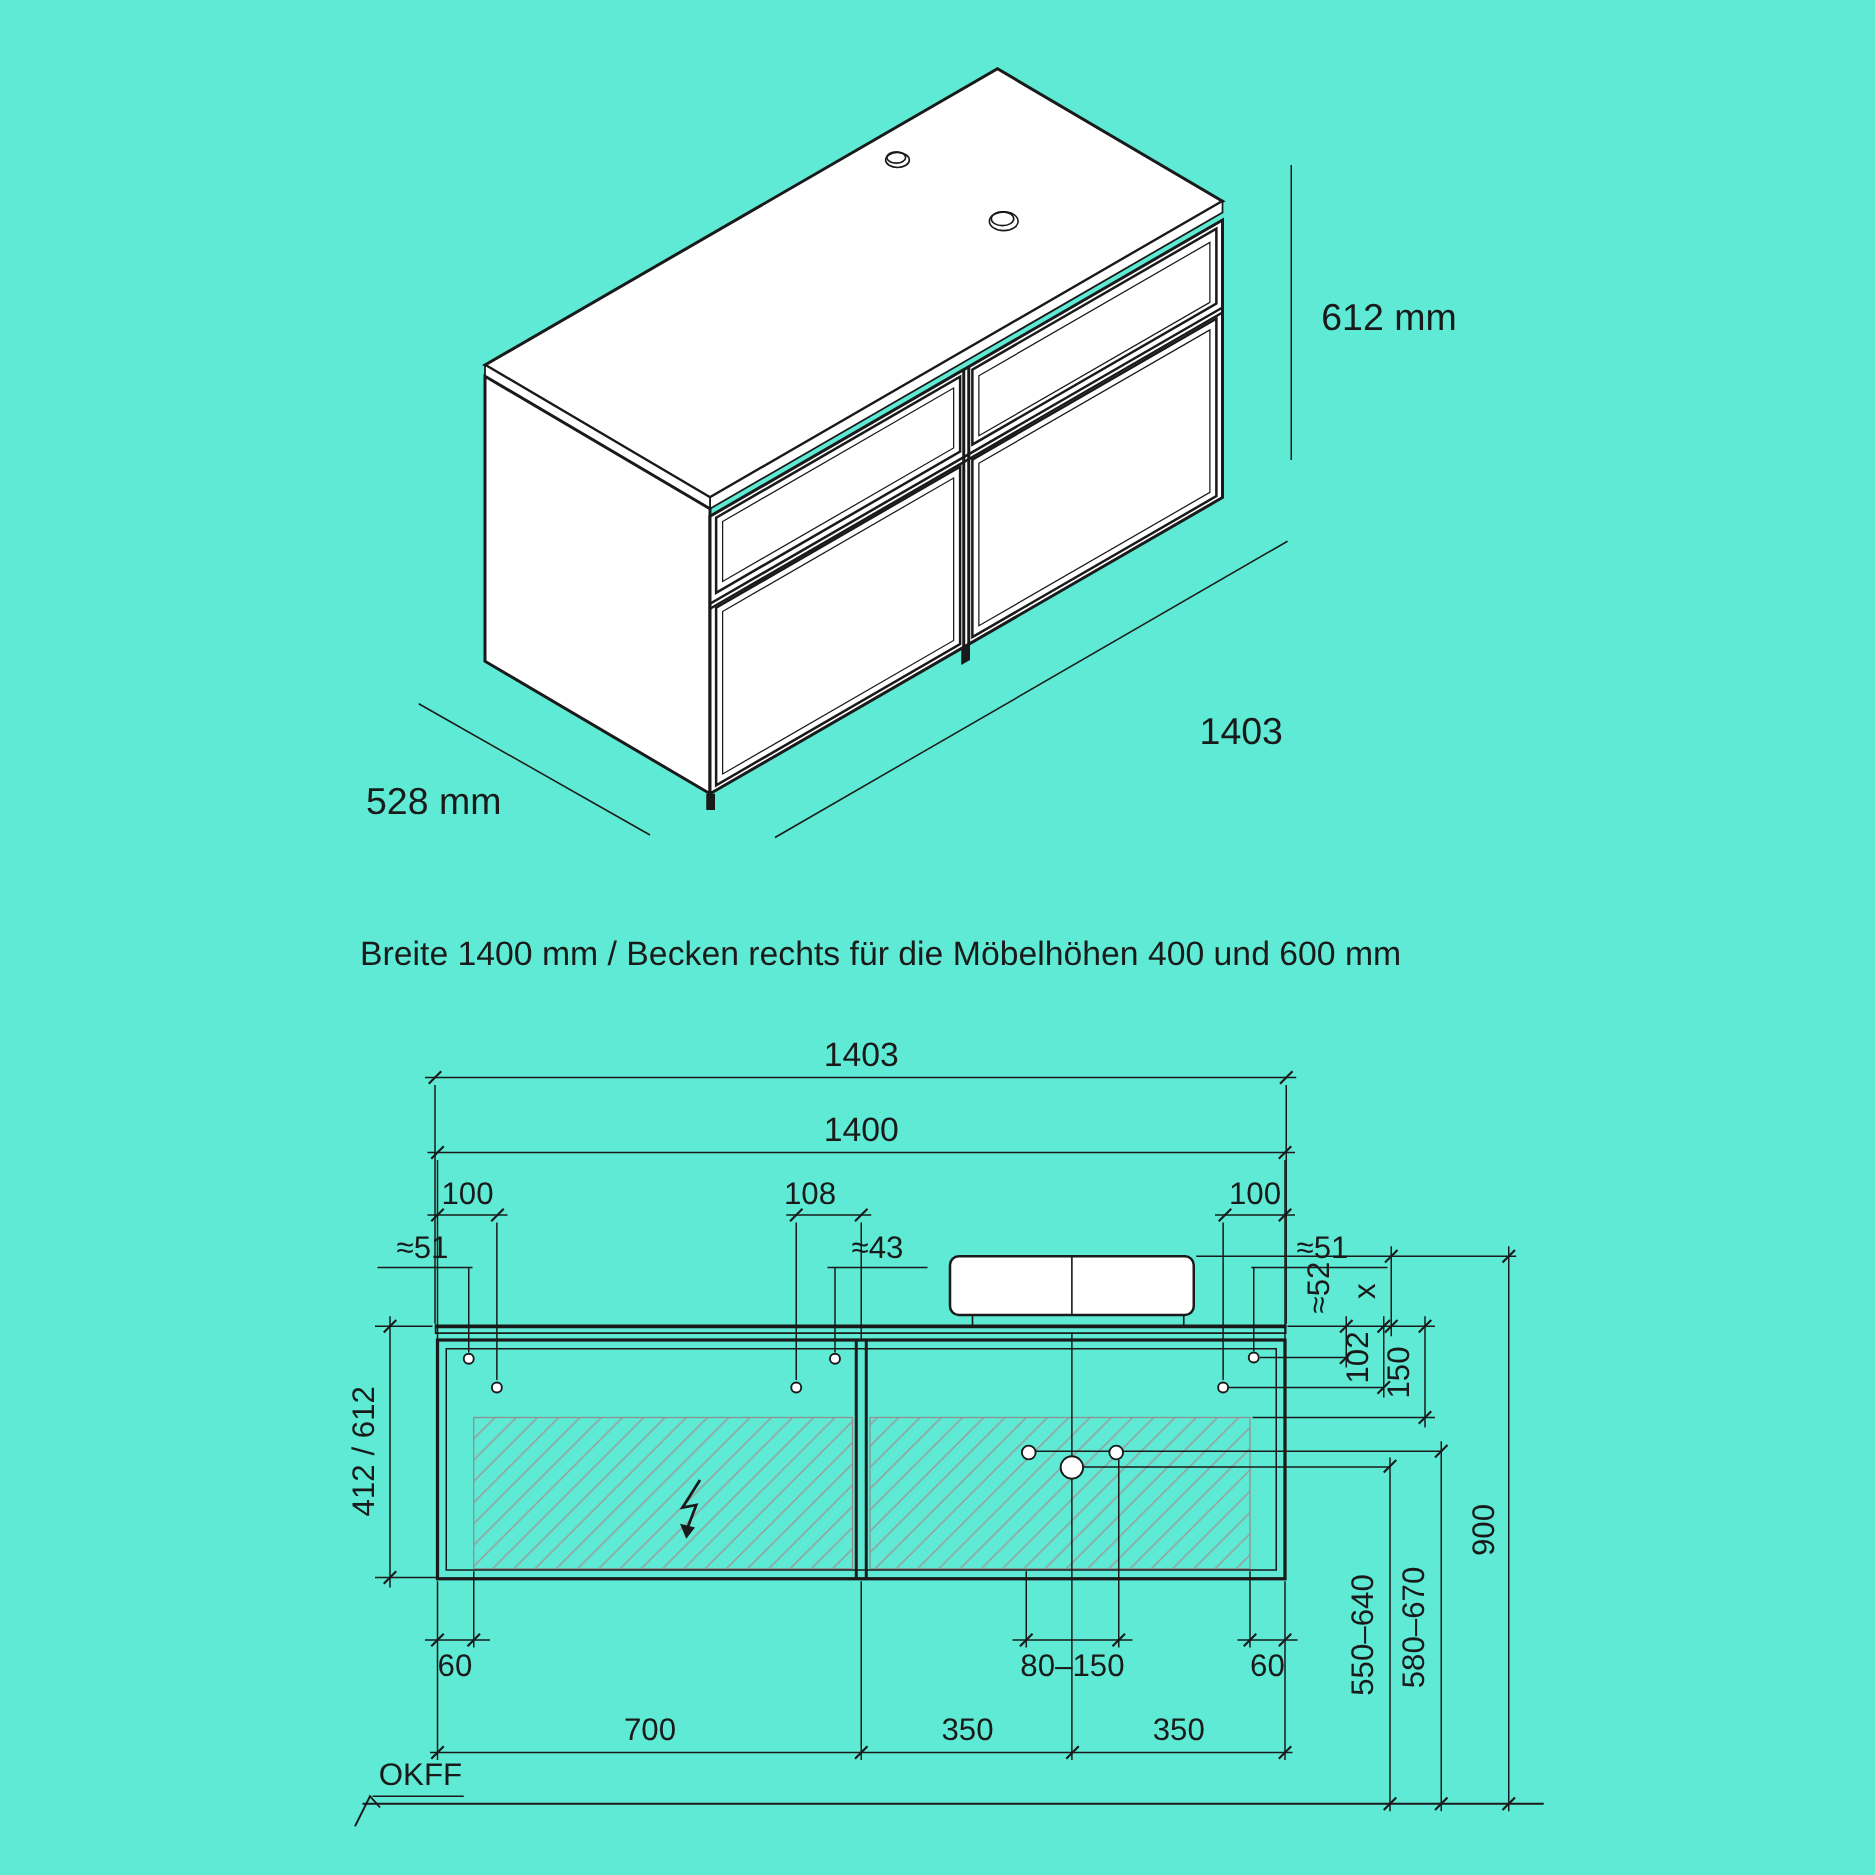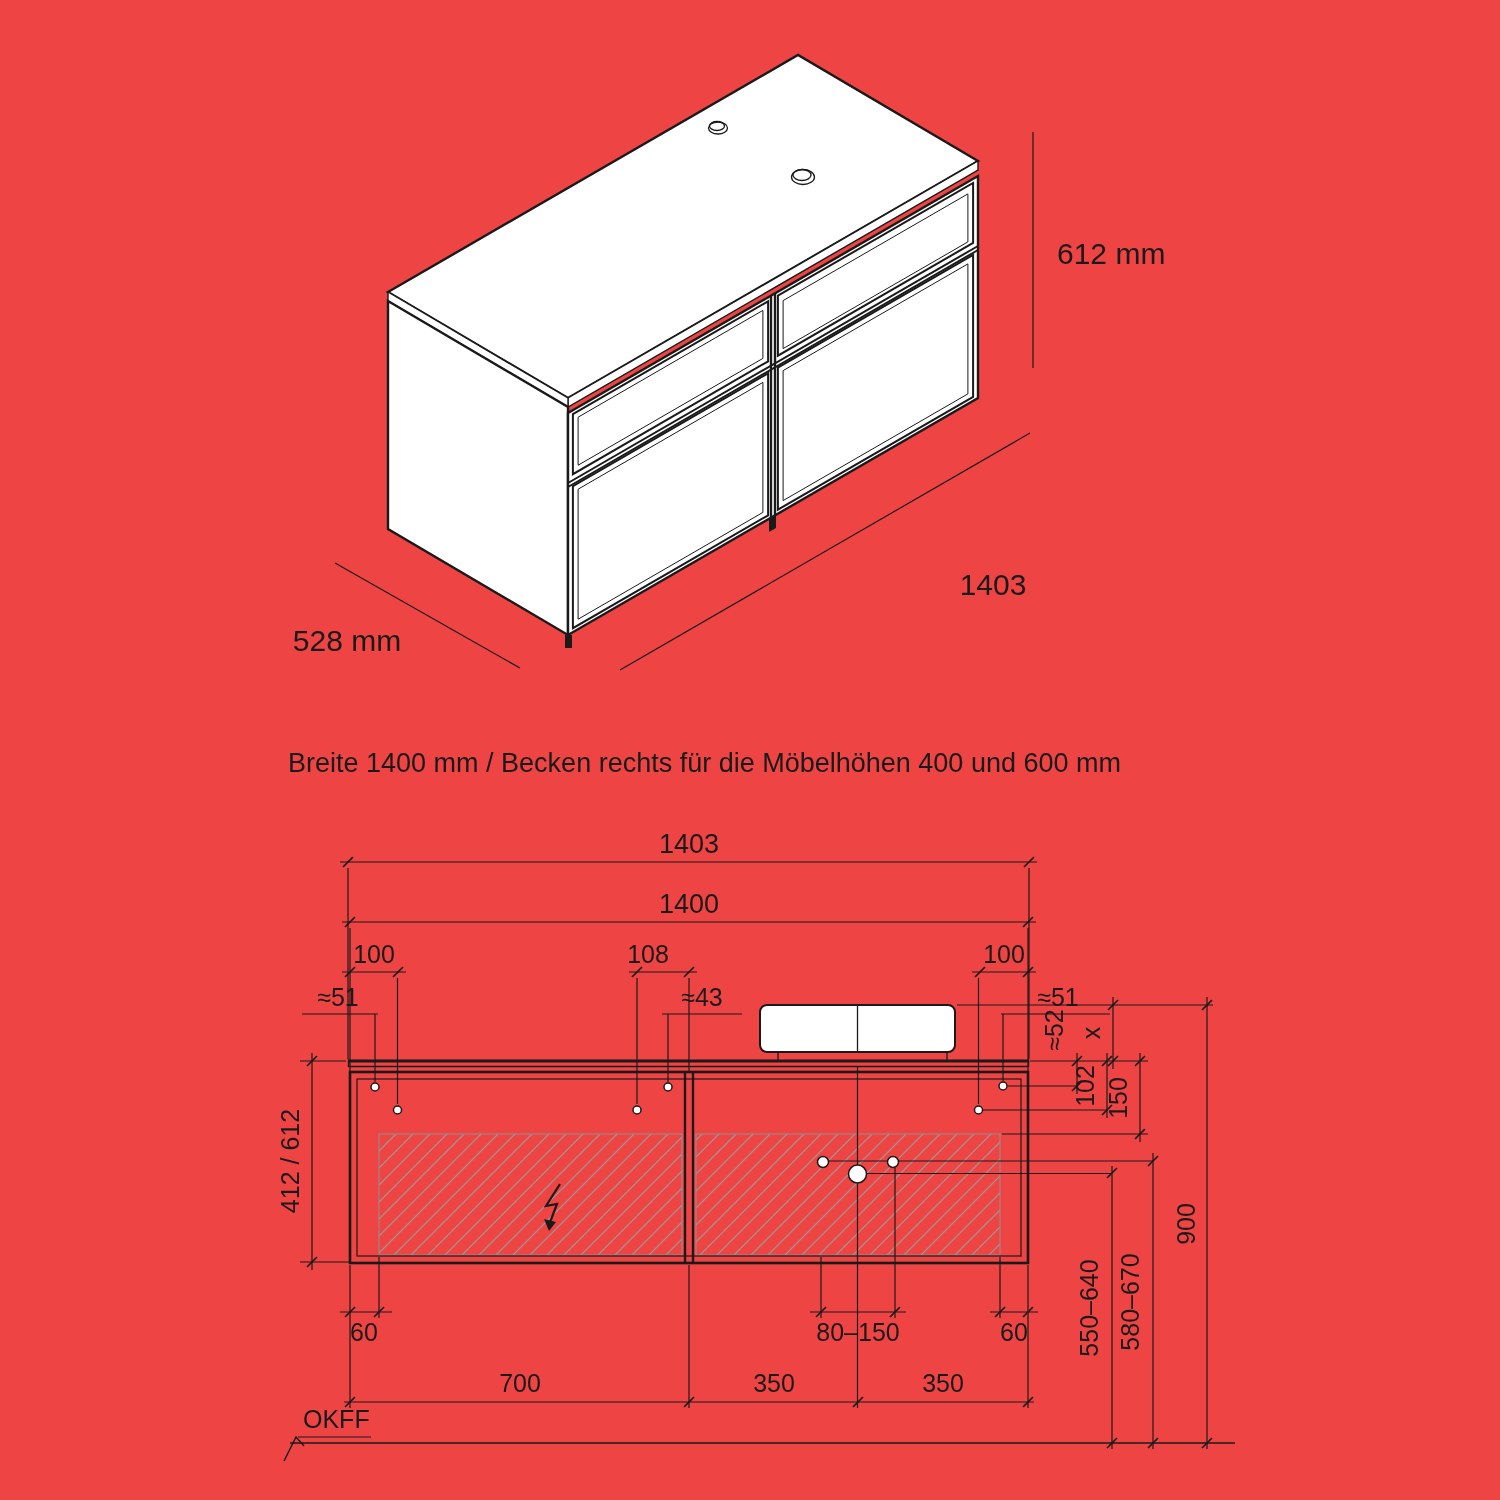--- a/index.html
+++ b/index.html
@@ -1,16 +1,16 @@
 <!DOCTYPE html>
 <html><head>
 <meta charset="utf-8">
 <style>
   html,body{margin:0;padding:0;background:#ffffff;}
-  .canvas{position:relative;width:1500px;height:1500px;background:#ef4444;overflow:hidden;
+  .canvas{position:relative;width:1500px;height:1500px;background:#5eead4;overflow:hidden;
           font-family:"Liberation Sans", sans-serif;}
   svg text{fill:#1a1a1a;font-family:"Liberation Sans", sans-serif;}
   .dimtxt{font-size:25px;}
   .bigtxt{font-size:27px;}
   .isotxt{font-size:30px;}
   .note{font-size:27px;}
   .thick{stroke:#1a1a1a;stroke-width:2.4;fill:#ffffff;stroke-linejoin:miter;}
   .thin{stroke:#1a1a1a;stroke-width:1.3;fill:none;}
   .edge{stroke:#1a1a1a;stroke-width:1.4;fill:#ffffff;}
   .dim{stroke:#1a1a1a;stroke-width:1.2;fill:none;}

